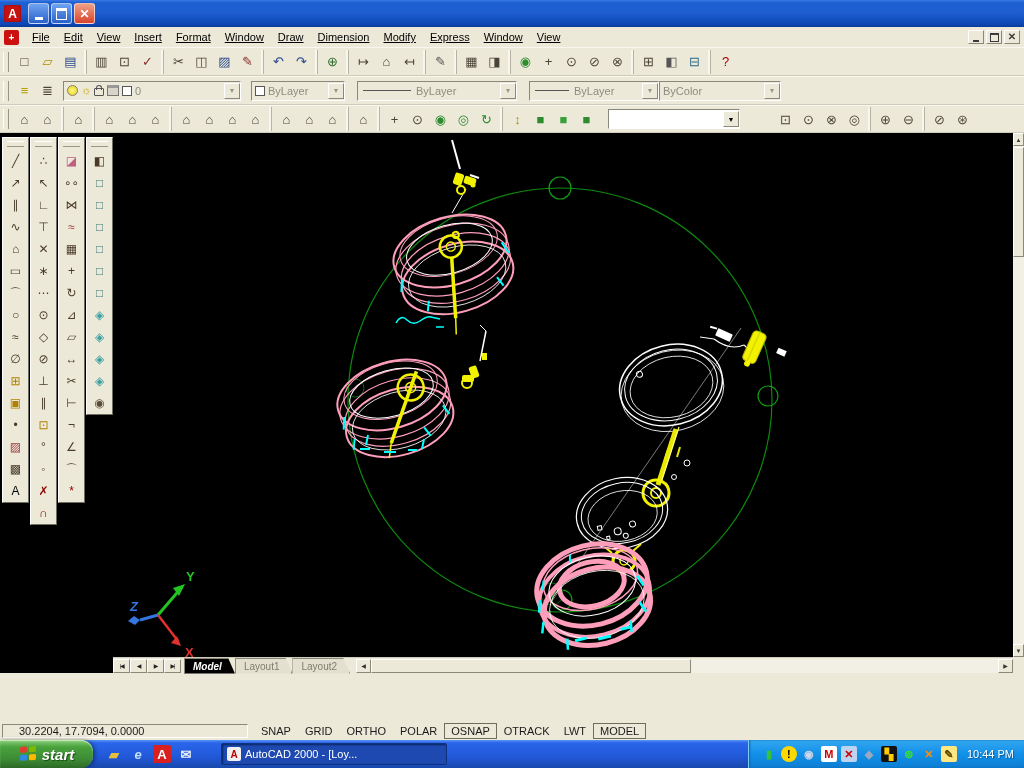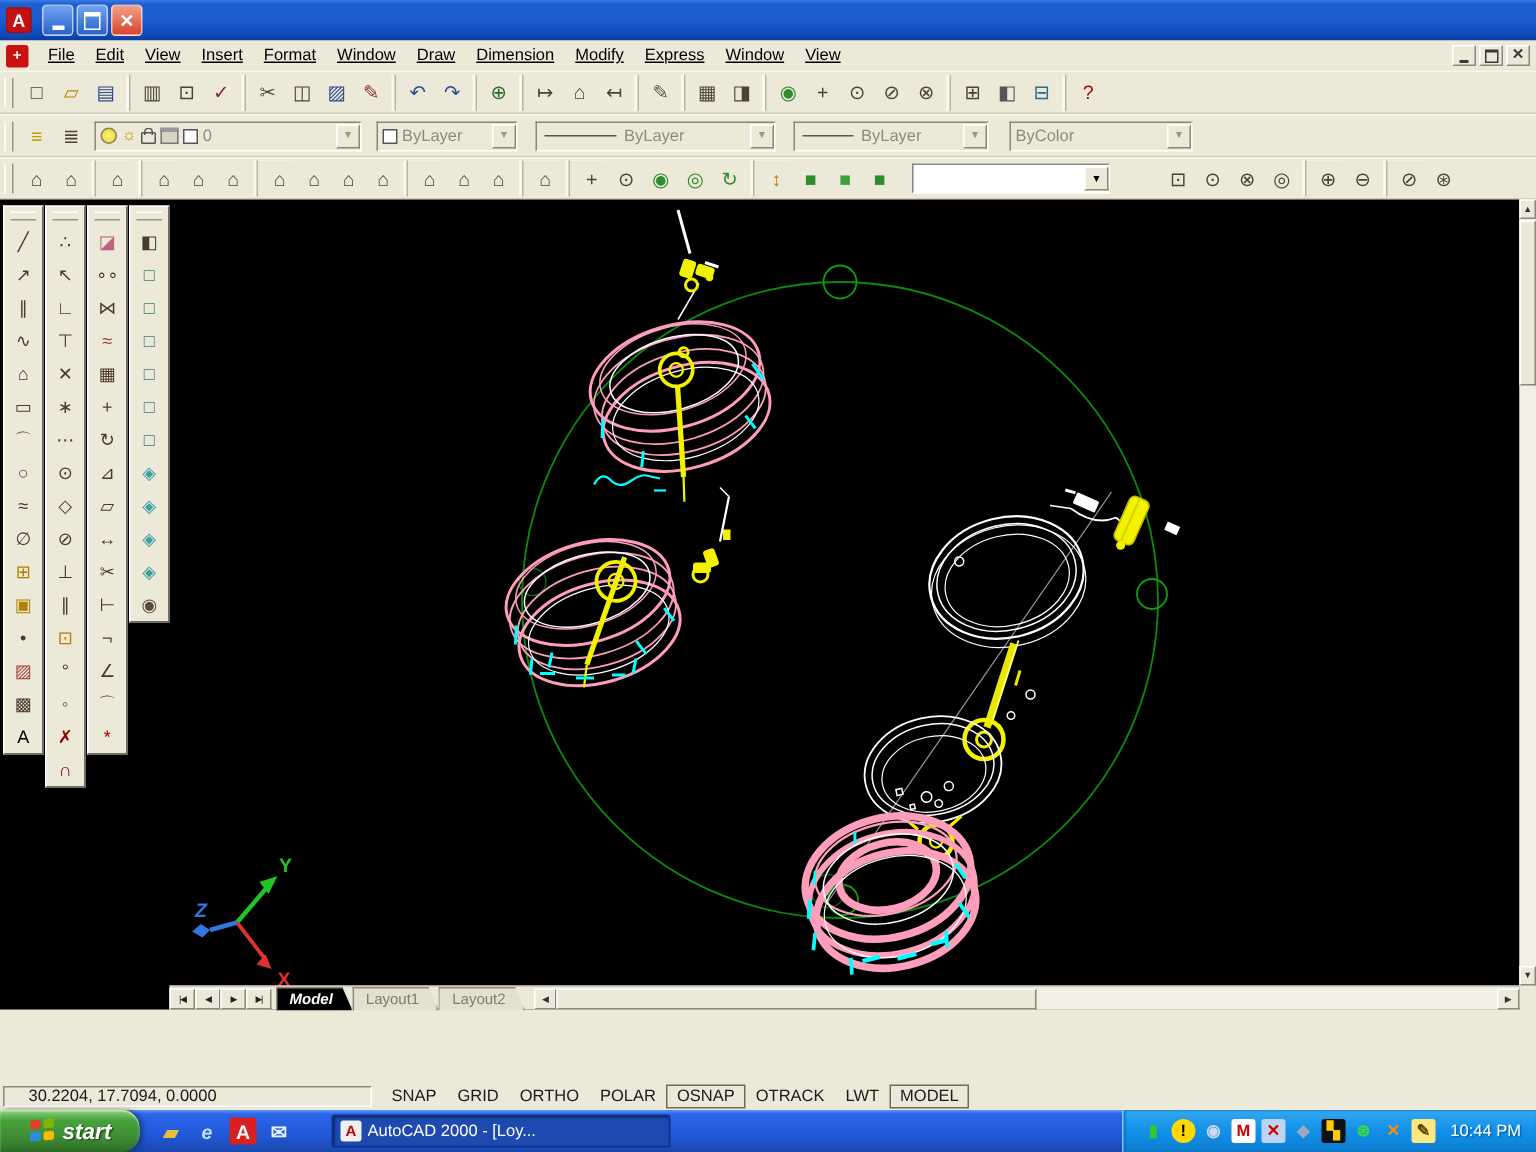--- a/index.html
+++ b/index.html
@@ -303,21 +303,21 @@
     <div class="combo" style="width:160px;margin-left:12px;">
       <span class="lt-sample" style="width:48px;"></span>
       <span>ByLayer</span>
       <span class="arrow">▼</span>
     </div>
     <div class="combo" style="width:130px;margin-left:12px;">
       <span class="lt-sample"></span>
       <span>ByLayer</span>
       <span class="arrow">▼</span>
     </div>
-    <div class="combo" style="width:122px;margin-left:14px;">
+    <div class="combo" style="width:122px;margin-left:0;">
       <span>ByColor</span>
       <span class="arrow">▼</span>
     </div>
   </div>
 
   <div class="tbar" id="row3">
     <div class="hgrip"></div>
     <div style="display:flex;align-items:center;">
       <div class="tbtn">
           <span>⌂</span>

